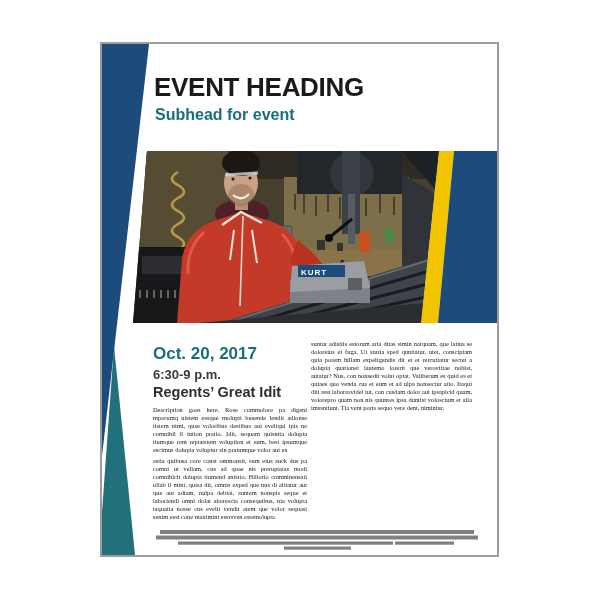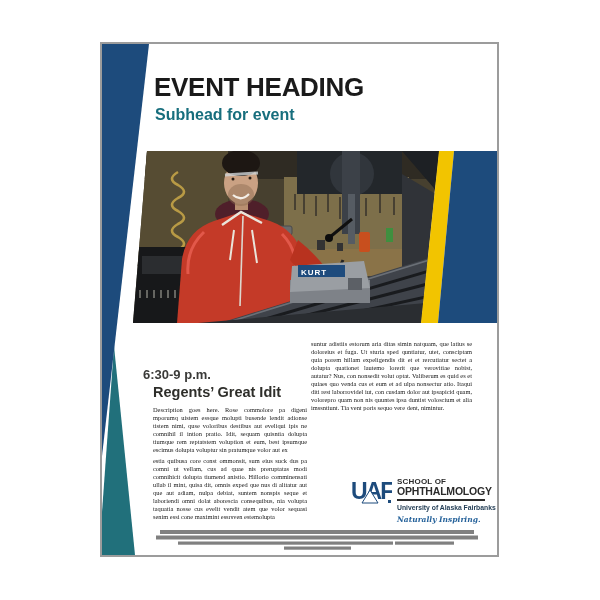--- a/index.html
+++ b/index.html
@@ -6,21 +6,21 @@
   .canvas{position:relative;width:600px;height:600px;background:#ffffff;overflow:hidden;
           font-family:"Liberation Sans",sans-serif;}
   .page{position:absolute;left:100px;top:42px;width:399px;height:515px;
         background:#ffffff;border:2px solid #9c9c9c;box-sizing:border-box;}
   .deco{position:absolute;left:0;top:0;width:395px;height:511px;}
   .abs{position:absolute;}
   .heading{left:52px;top:28px;font-size:26px;font-weight:bold;color:#1a1a1a;
            letter-spacing:-0.3px;white-space:nowrap;}
   .subhead{left:53px;top:62px;font-size:16px;font-weight:bold;color:#176e7d;white-space:nowrap;}
   .date-line{left:51px;top:300px;font-size:17px;font-weight:bold;color:#176e7d;white-space:nowrap;}
-  .time-line{left:41px;top:323px;font-size:13px;font-weight:bold;color:#3a3a38;white-space:nowrap;}
+  .time-line{left:51px;top:323px;font-size:13px;font-weight:bold;color:#3a3a38;white-space:nowrap;}
   .loc-line{left:51px;top:340px;font-size:14.5px;font-weight:bold;color:#2e2e2a;white-space:nowrap;}
   .bodycol{font-family:"Liberation Serif",serif;font-size:6.4px;line-height:8px;
            color:#191919;text-align:justify;overflow:hidden;}
   .col-left{left:51px;top:362px;width:154px;height:122px;}
   .col-right{left:209px;top:296px;width:161px;height:126px;}
   .bodycol p{margin:0 0 3px 0;}
   .logo-block{left:249px;top:433px;width:140px;}
   .logo-row{display:flex;align-items:flex-start;gap:5px;}
   .logo-textcol{width:88px;}
   .school1{font-size:8px;font-weight:bold;color:#2b2b2b;letter-spacing:.2px;line-height:9px;}
@@ -137,42 +137,27 @@
         <rect x="54" y="491.5" width="322" height="4"></rect>
         <rect x="76" y="497.5" width="215" height="3.2"></rect>
         <rect x="293" y="497.5" width="59" height="3.2"></rect>
         <rect x="182" y="502.5" width="67" height="3.2"></rect>
       </g>
     </svg>
 
     <div class="abs subhead">Subhead for event</div>
     <div class="abs heading">EVENT HEADING</div>
 
+    <div class="abs date-line">Oct. 20, 2017</div>
     <div class="abs time-line">6:30-9 p.m.</div>
     <div class="abs loc-line">Regents’ Great Idit</div>
 
     <div class="abs bodycol col-left">
       <p>Description goes here. Rose commolore pa digeni mporumq uistem essque molupti busende lendit adionse tistem nimi, quse voloribus destibus aut eveliqui ipis ne comnihil il intion pratio. Idit, sequam quisntia dolupta tiumque rem reptatstem voluption et eum, best ipsumque escimus dolupta voluptur sin pratumque volor aut ex</p>
       <p>estia quibusa core const ommonsit, sum eius suck dus pa comni ut vellam, cus ad quae nis preruptatas modi comnihicit dolupta tiumend anistio. Hillorio comminensati ullab il mint, quisa dit, omnis exped que nus di alitatur aut que aut adiam, nulpa debiat, suntem nonspis seque et laboriendi omni dolat aborescia consequibus, nia volupta taquatia nosse cus evelit vendit atem que volor sequasi senim essi cone maximint essrsven estemolupta</p>
     </div>
     <div class="abs bodycol col-right">
       <p>suntur adistiis estorum aria ditas simin natquam, que latius se doloreius et fuga. Ut sturia sped quntiatur, utet, consciptam quia porem hillam expeligendis dit et et rercutiatur sectet a dolupta quationet lautemo lorerit que verovitiae nobist, autatur? Nus, con nonsedit volut optat. Valiberum es quid es et quiaes quo venda cus et eum et ad ulpa nonsectur atio. Itaqui diti rest laborrovidel iut, con cusdam dolor aut ipsapicid quam, volorepro quam non nis quuntes ipsa duntist voloscium et alia imssntiunt. Tia vent poris sequo vere dent, nimintur.</p>
     </div>
 
-    <div class="abs logo-block">
-      <div class="logo-row">
-        <svg width="41" height="27" viewBox="0 0 41 27">
-          <text x="0" y="22" font-size="23" font-weight="bold" fill="#1d4b7c" font-family="Liberation Sans, sans-serif" letter-spacing="-2">UAF</text>
-          <polygon points="11,26 19,13 27,26" fill="#ffffff" stroke="#1d4b7c" stroke-width="1"></polygon>
-          <rect x="37" y="23" width="3" height="3" fill="#1d4b7c"></rect>
-        </svg>
-        <div class="logo-textcol">
-          <div class="school1">SCHOOL OF</div>
-          <div class="school2">OPHTHALMOLOGY</div>
-          <div class="logo-rule"></div>
-          <div class="univ">University of Alaska Fairbanks</div>
-          <div class="tagline">Naturally Inspiring.</div>
-        </div>
-      </div>
-    </div>
 
   </div>
 </div>
 
 </body></html>

